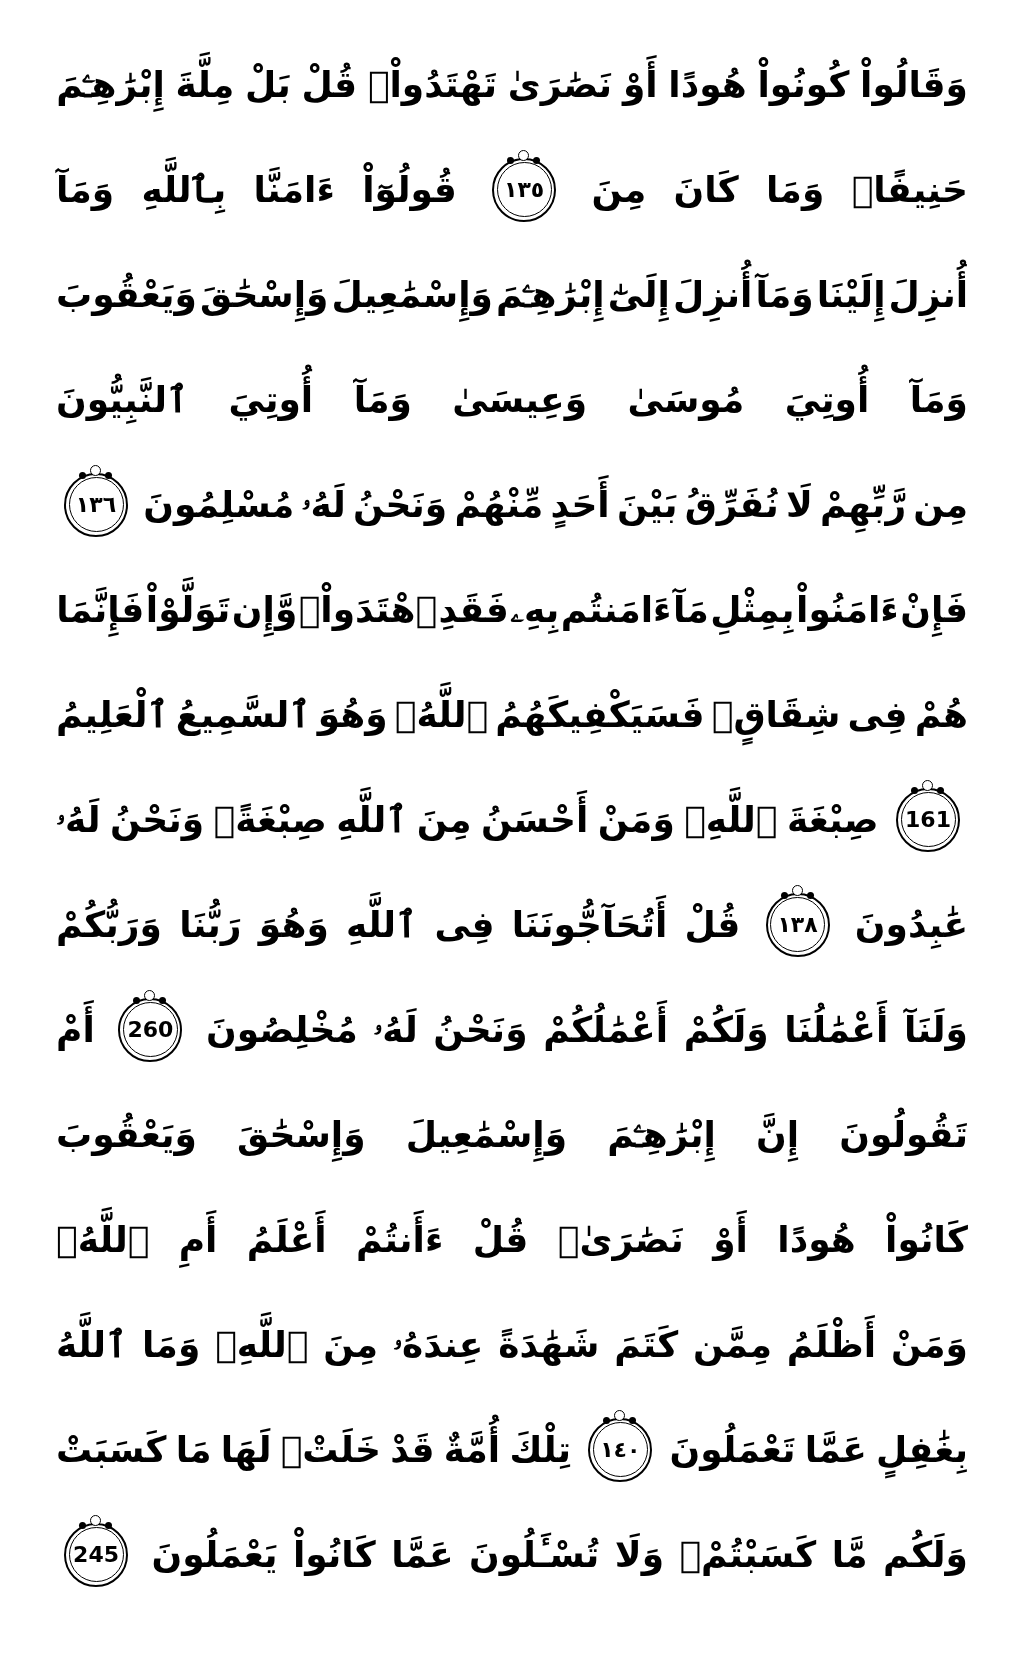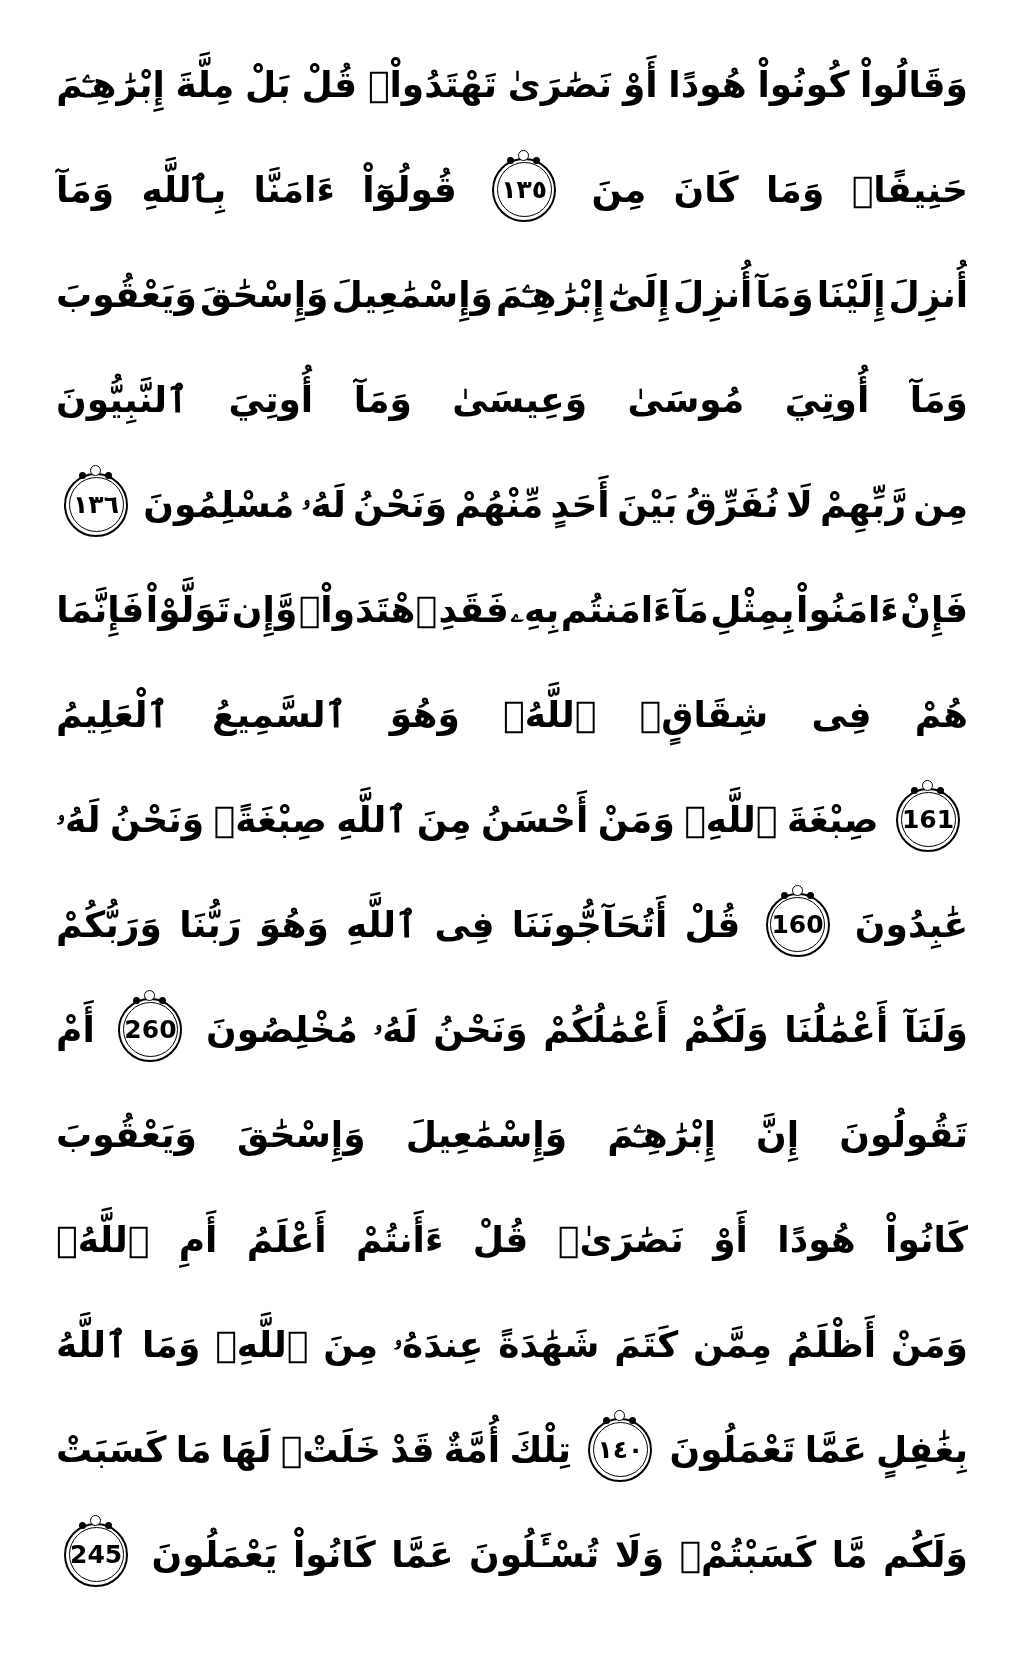--- a/index.html
+++ b/index.html
@@ -74,21 +74,21 @@
     background: #ffffff;
     border: 1.5px solid #000000;
     border-radius: 50%;
     box-shadow: -13px 5px 0 -2px #000000, 13px 5px 0 -2px #000000;
   }
   .marker-num {
     position: relative;
     z-index: 1;
     font-family: "DejaVu Sans", sans-serif;
     font-weight: 700;
-    font-size: 25px;
+    font-size: 22px;
     line-height: 1;
     color: #000000;
     direction: rtl;
   }
 </style>
 </head>
 <body>
 
 <div class="page">
   <div class="lines">
@@ -162,20 +162,21 @@
         <span class="word">فَقَدِ</span>
         <span class="word">ٱهْتَدَواْۖ</span>
         <span class="word">وَّإِن</span>
         <span class="word">تَوَلَّوْاْ</span>
         <span class="word">فَإِنَّمَا</span>
       </div>
       <div class="line">
         <span class="word">هُمْ</span>
         <span class="word">فِى</span>
         <span class="word">شِقَاقٍۖ</span>
+        <span class="word">فَسَيَكْفِيكَهُمُ</span>
         <span class="word">ٱللَّهُۚ</span>
         <span class="word">وَهُوَ</span>
         <span class="word">ٱلسَّمِيعُ</span>
         <span class="word">ٱلْعَلِيمُ</span>
       </div>
       <div class="line">
         <span class="marker">
           <span class="marker-num">161</span>
         </span>
         <span class="word">صِبْغَةَ</span>
@@ -184,21 +185,21 @@
         <span class="word">أَحْسَنُ</span>
         <span class="word">مِنَ</span>
         <span class="word">ٱللَّهِ</span>
         <span class="word">صِبْغَةًۖ</span>
         <span class="word">وَنَحْنُ</span>
         <span class="word">لَهُۥ</span>
       </div>
       <div class="line">
         <span class="word">عَٰبِدُونَ</span>
         <span class="marker">
-          <span class="marker-num">160</span>
+          <span class="marker-num">١٣٨</span>
         </span>
         <span class="word">قُلْ</span>
         <span class="word">أَتُحَآجُّونَنَا</span>
         <span class="word">فِى</span>
         <span class="word">ٱللَّهِ</span>
         <span class="word">وَهُوَ</span>
         <span class="word">رَبُّنَا</span>
         <span class="word">وَرَبُّكُمْ</span>
       </div>
       <div class="line">

